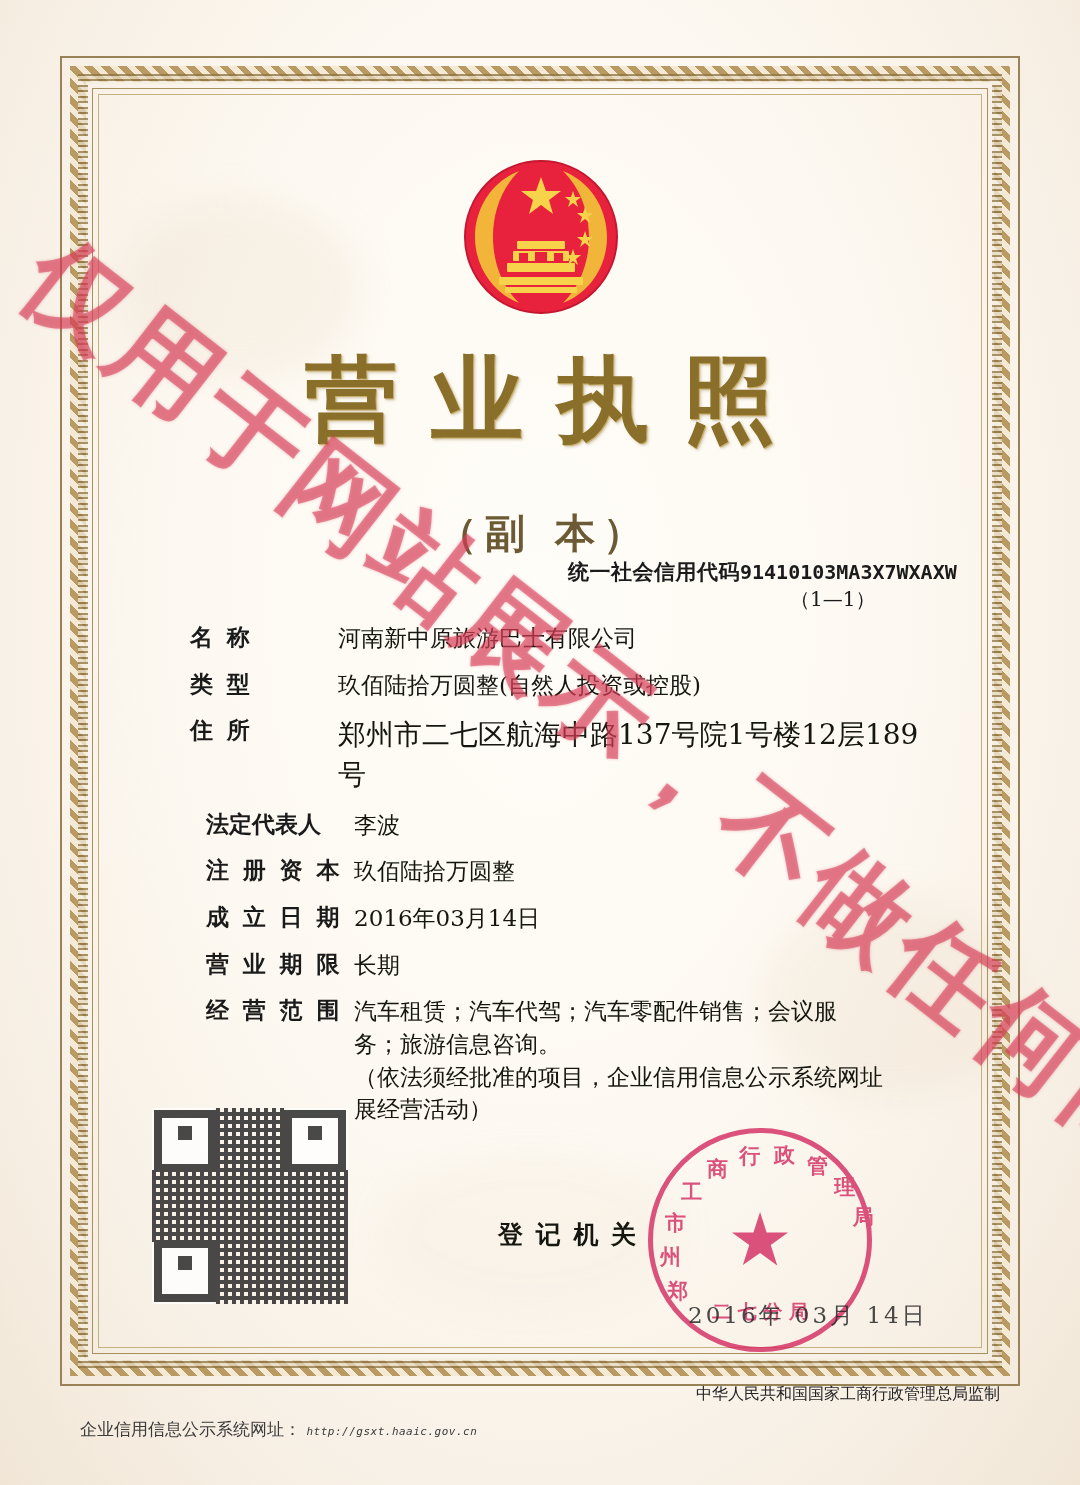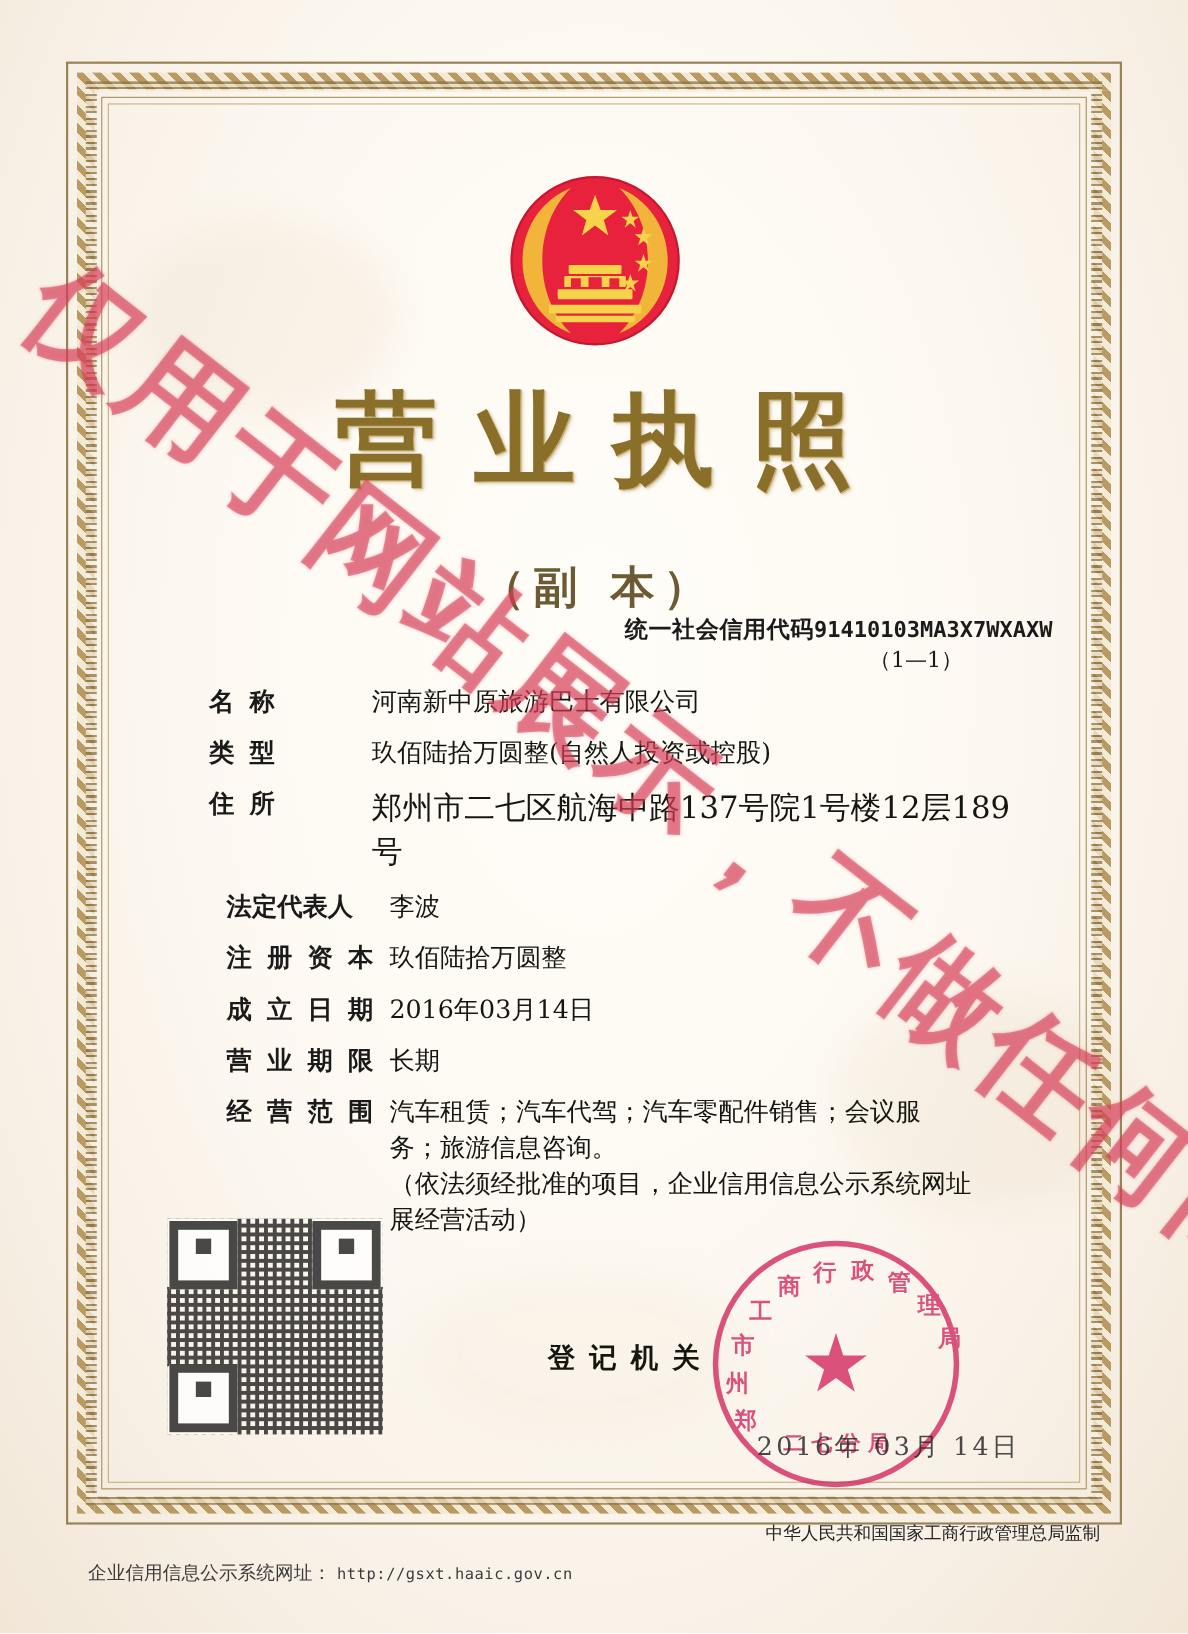--- a/index.html
+++ b/index.html
@@ -300,22 +300,23 @@
   .footer-left {
     position: absolute;
     left: 80px;
     top: 1418px;
     font-size: 17px;
     color: #3b3b3b;
     font-family: "DejaVu Serif", serif;
   }
   .footer-left .url {
     font-family: "DejaVu Sans Mono", monospace;
-    font-size: 14px;
+    font-size: 11px;
     letter-spacing: .5px;
+    font-style: italic;
   }
   .footer-right {
     position: absolute;
     right: 80px;
     top: 1384px;
     font-size: 16px;
     color: #232323;
     font-family: Liberation Sans, sans-serif;
   }
 

